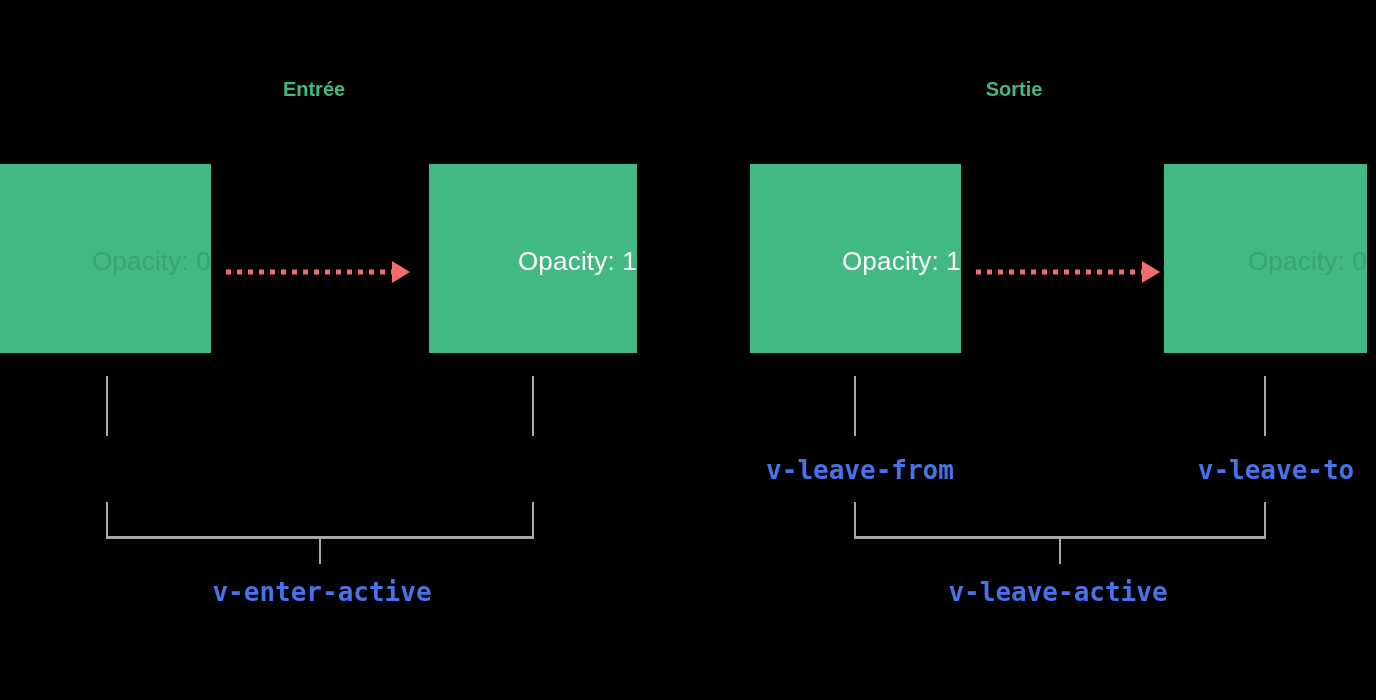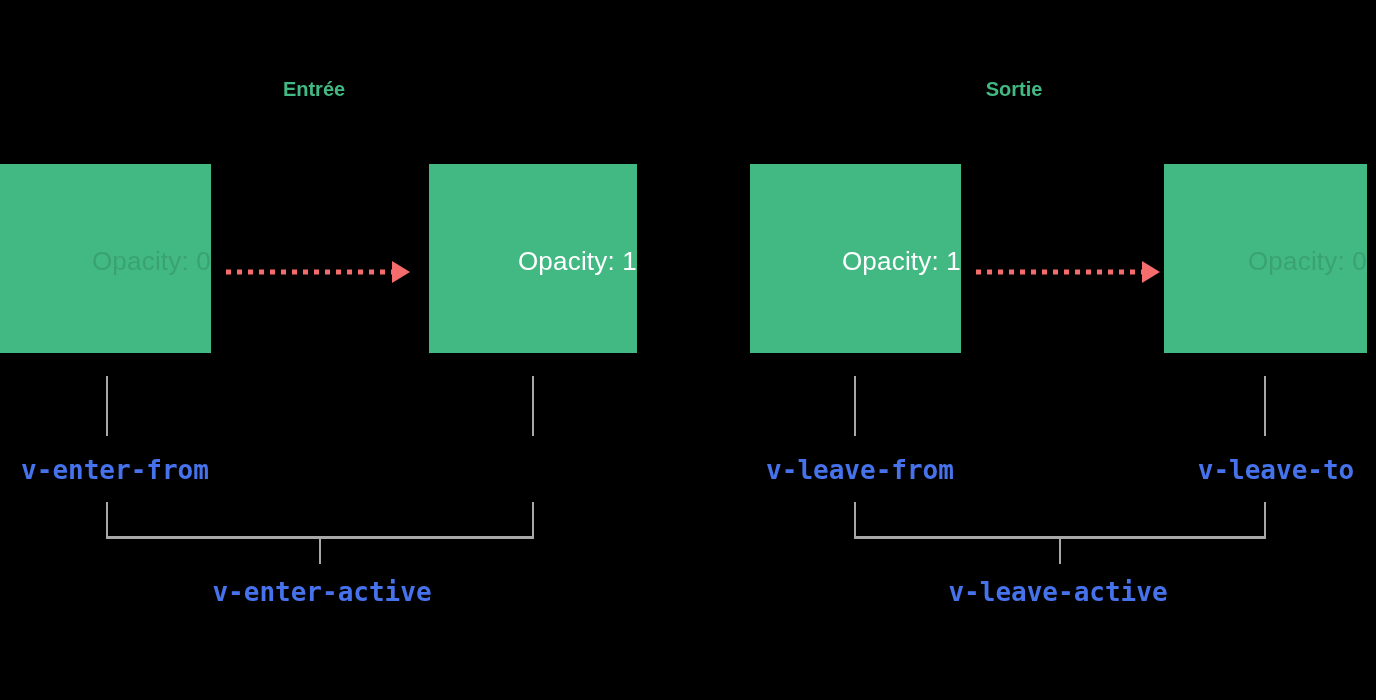--- a/index.html
+++ b/index.html
@@ -79,21 +79,20 @@
 
   <div class="box" style="left:1164px;width:203px">
     <span class="box-label label-faint">Opacity: 0</span>
   </div>
 
   <div class="vline" style="left:106px;top:376px;height:60px"></div>
   <div class="vline" style="left:532px;top:376px;height:60px"></div>
   <div class="vline" style="left:854px;top:376px;height:60px"></div>
   <div class="vline" style="left:1264px;top:376px;height:60px"></div>
 
-  <div class="class-label" style="left:115px">v-enter-from</div>
   <div class="class-label" style="left:1276px">v-leave-to</div>
   <div class="class-label" style="left:860px">v-leave-from</div>
 
   <div class="vline" style="left:106px;top:502px;height:36px"></div>
   <div class="vline" style="left:532px;top:502px;height:36px"></div>
   <div class="hbar" style="left:106px;width:428px"></div>
   <div class="vline" style="left:319px;top:539px;height:25px"></div>
 
   <div class="vline" style="left:854px;top:502px;height:36px"></div>
   <div class="vline" style="left:1264px;top:502px;height:36px"></div>

